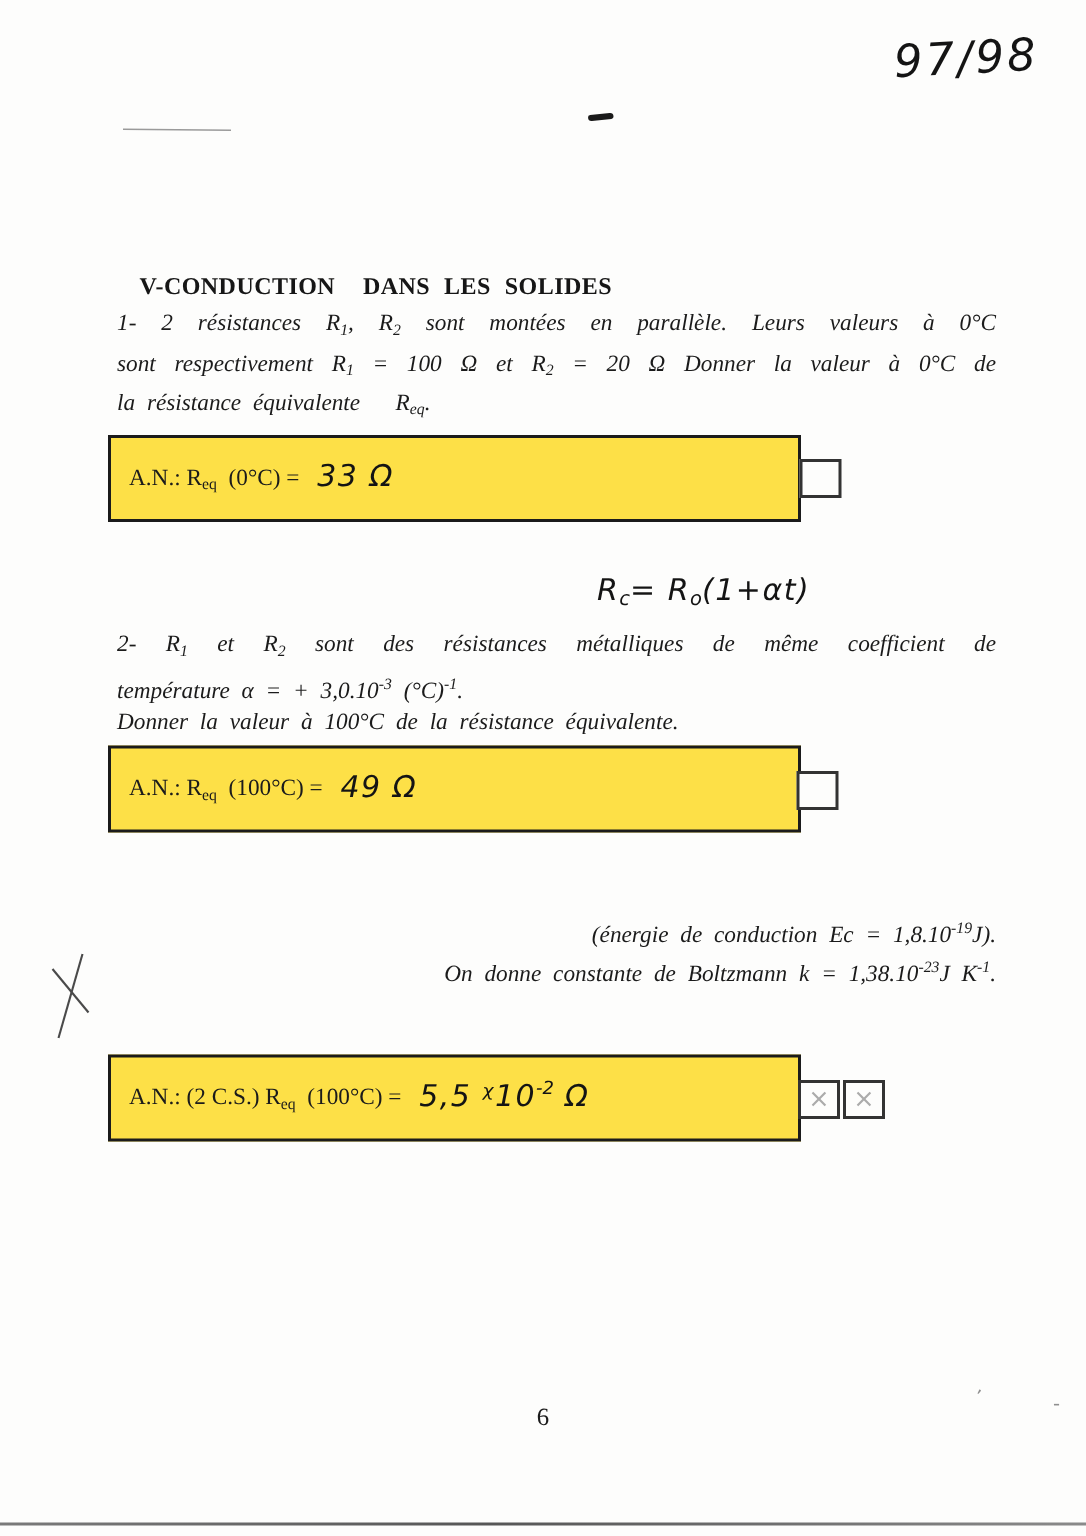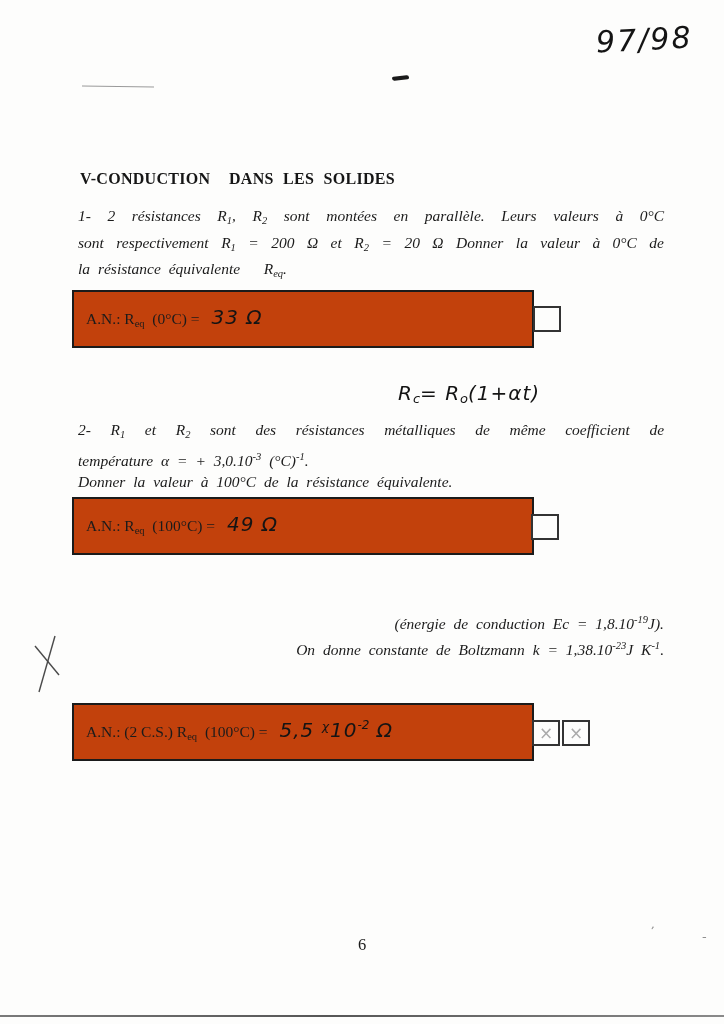--- a/index.html
+++ b/index.html
@@ -4,35 +4,35 @@
 <style>
   html,body{margin:0;padding:0;}
   body{
     width:724px;height:1024px;position:relative;overflow:hidden;
     background:#fdfdfc;
     font-family:"Liberation Serif", serif;
     color:#1e1e1e;
   }
   
   .title{
-    position:absolute;left:80px;top:170px;margin:0;
+    position:absolute;left:80px;top:170px;margin:13px;
     font-size:16px;font-weight:bold;letter-spacing:.3px;word-spacing:5px;
     white-space:pre;color:#161616;
   }
   .para{position:absolute;left:78px;width:586px;font-size:15.5px;color:#1b1b1b;}
   .line{line-height:21.5px;word-spacing:2.5px;font-style:italic;}
   .q3 .line{line-height:22px;text-align:right;}
   .line.just{text-align:justify;text-align-last:justify;}
   .line.pre{white-space:pre;word-spacing:4px;}
   .sub{font-size:10.5px;vertical-align:-3px;letter-spacing:0;}
   .sup{font-size:10.5px;vertical-align:6px;letter-spacing:0;}
   
   .ansbox{
     position:absolute;left:72px;width:446px;height:54px;
-    border:2.5px solid #1b1b1b;background:#c2410c;
+    border:2.5px solid #1b1b1b;background:#fde047;
     display:flex;align-items:center;padding-left:12px;box-sizing:content-box;
   }
   .anslabel{font-size:15.5px;white-space:pre;color:#1b1b1b;}
   
   .hw{
     font-family:"DejaVu Sans", sans-serif;font-style:italic;color:#141414;
     letter-spacing:1px;
   }
   .ansval{font-size:20px;margin-left:8px;position:relative;top:-2px;}
   .hw .sup{font-size:12px;vertical-align:8px;}
@@ -65,21 +65,21 @@
 
   <div class="corner-note hw">97/98</div>
 
   <div class="faint-line"></div>
   <div class="tilde-mark"></div>
 
   <h1 class="title">V-CONDUCTION  DANS LES SOLIDES</h1>
 
   <div class="para" style="top:205px">
     <div class="line just"><span>1- 2 résistances R</span><span class="sub">1</span><span>, R</span><span class="sub">2</span><span> sont montées en parallèle. Leurs valeurs à 0°C</span></div>
-    <div class="line just"><span>sont respectivement R</span><span class="sub">1</span><span> = 200 Ω et R</span><span class="sub">2</span><span> = 20 Ω Donner la valeur à 0°C de</span></div>
+    <div class="line just"><span>sont respectivement R</span><span class="sub">1</span><span> = 100 Ω et R</span><span class="sub">2</span><span> = 20 Ω Donner la valeur à 0°C de</span></div>
     <div class="line pre"><span>la résistance équivalente   R</span><span class="sub">eq</span><span>.</span></div>
   </div>
 
   <div class="ansbox" style="top:290px">
     <span class="anslabel"><span>A.N.: R</span><span class="sub">eq</span><span>  (0°C) = </span></span>
     <span class="hw ansval"><span>33 Ω</span></span>
   </div>
   <div class="sq" style="left:533px;top:306px"></div>
 
   <div class="formula hw"><span>R</span><span class="sub">c</span><span>= R</span><span class="sub">o</span><span>(1+αt)</span></div>

